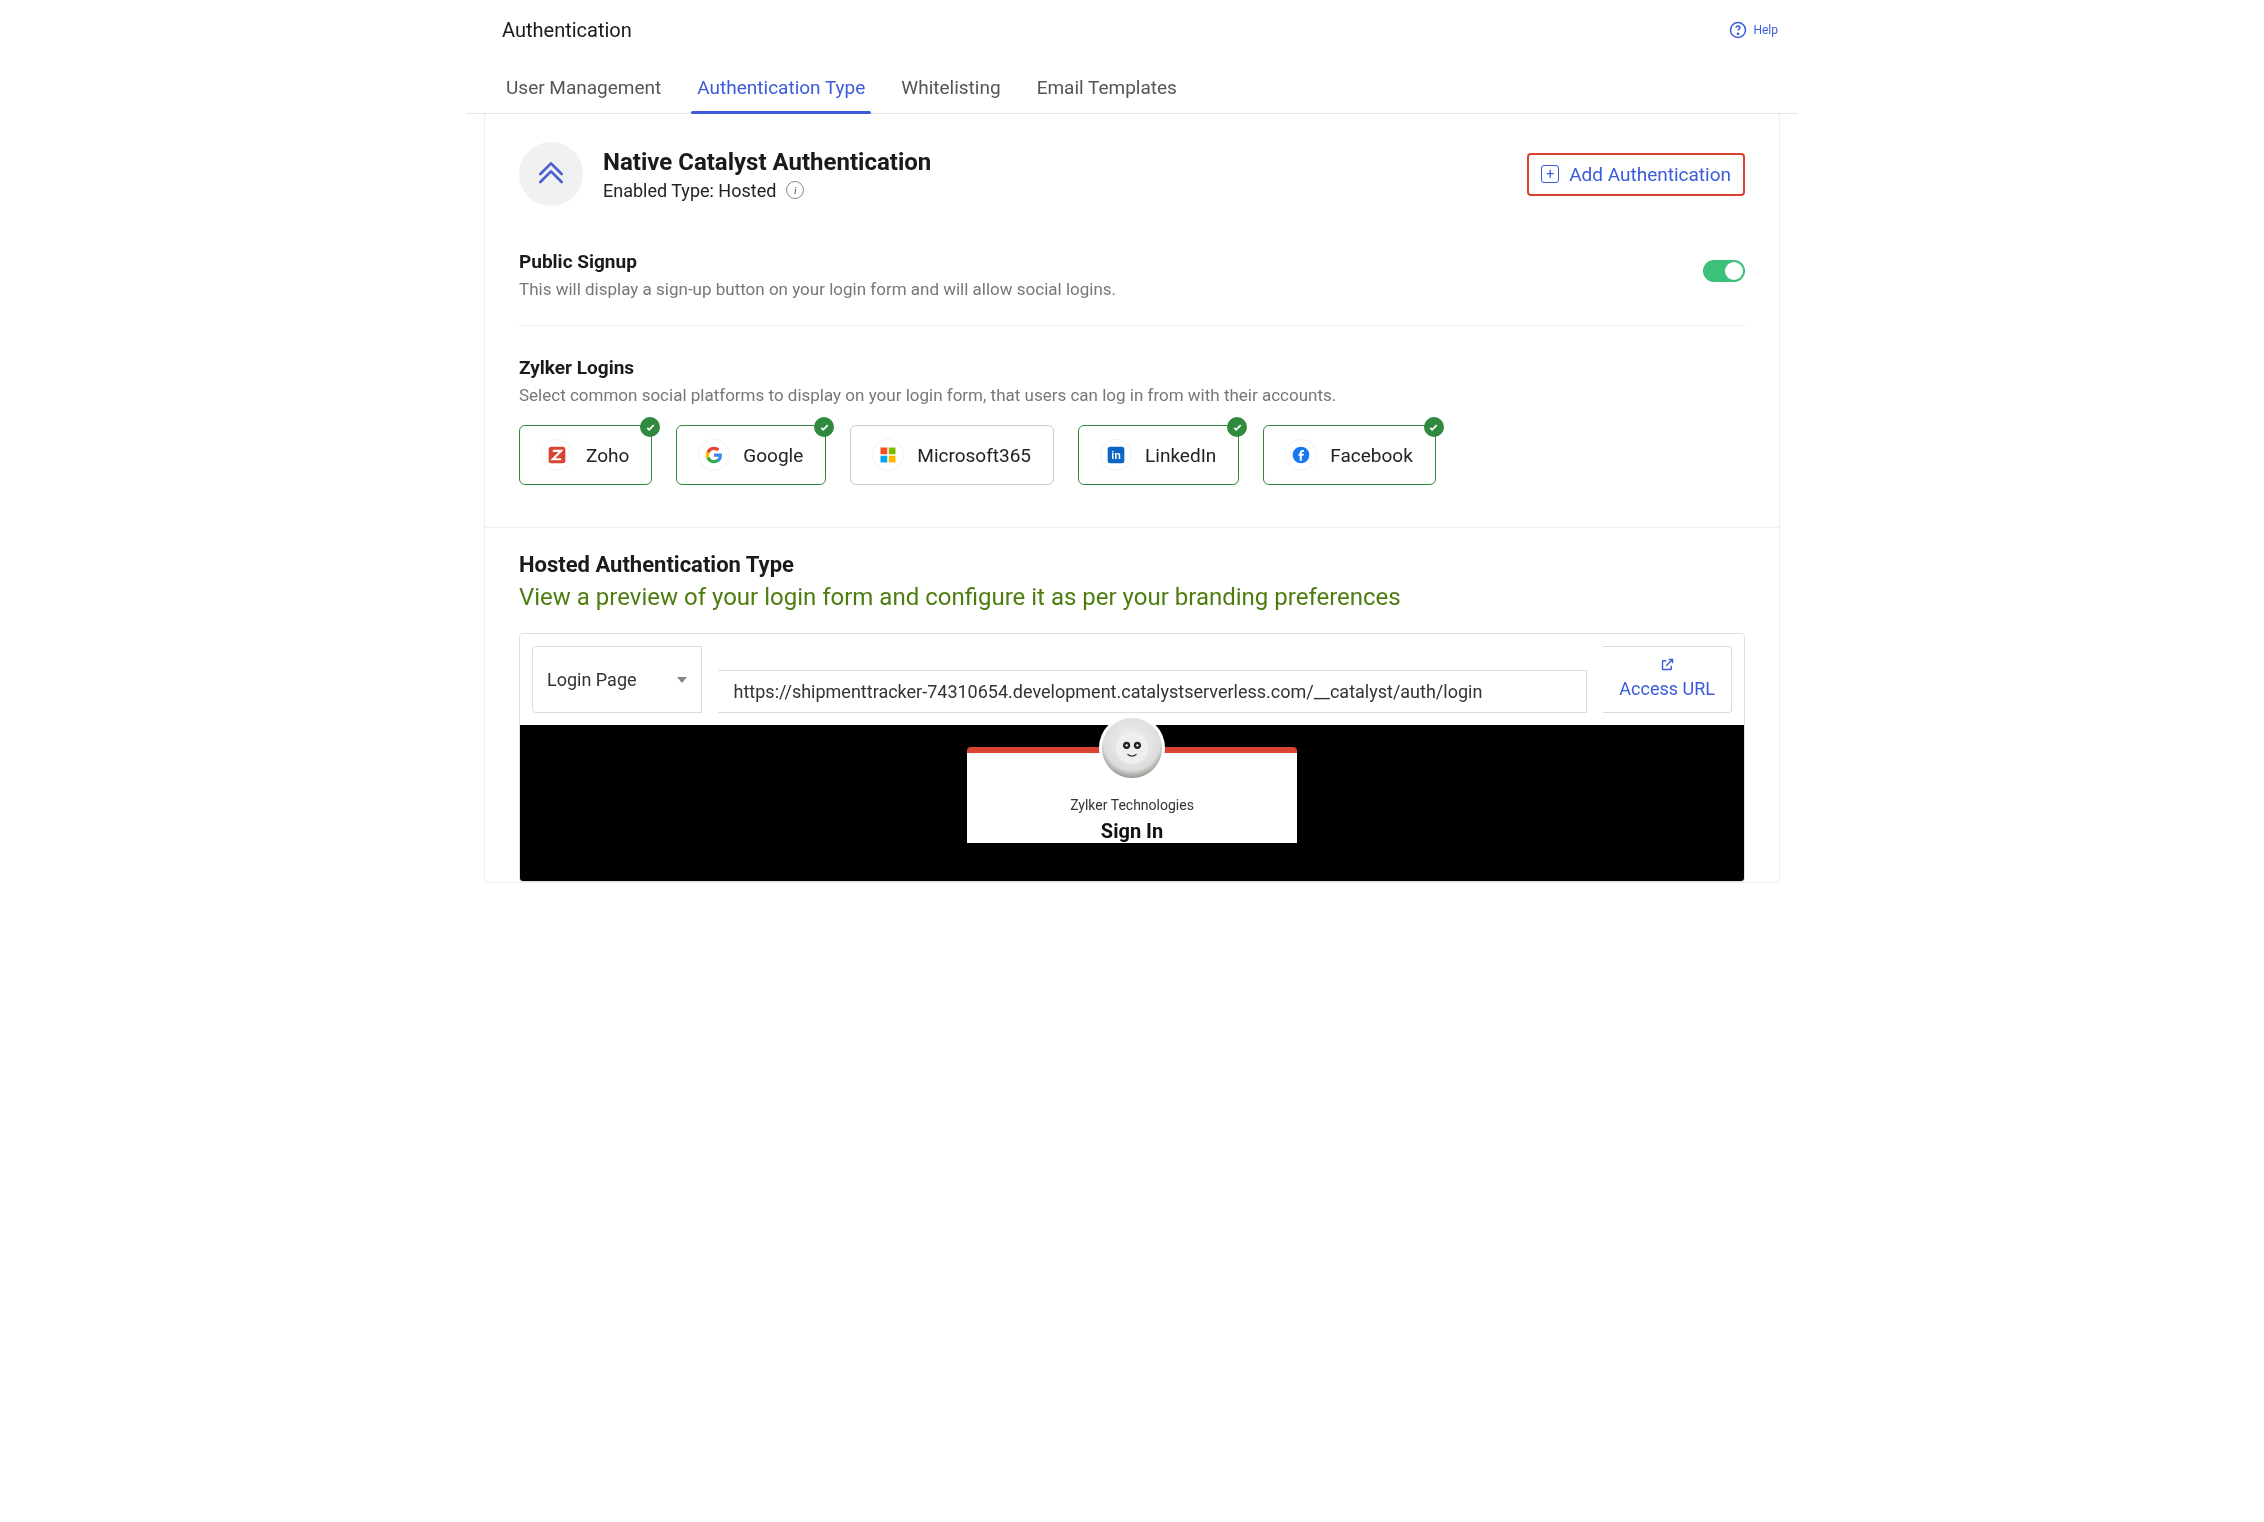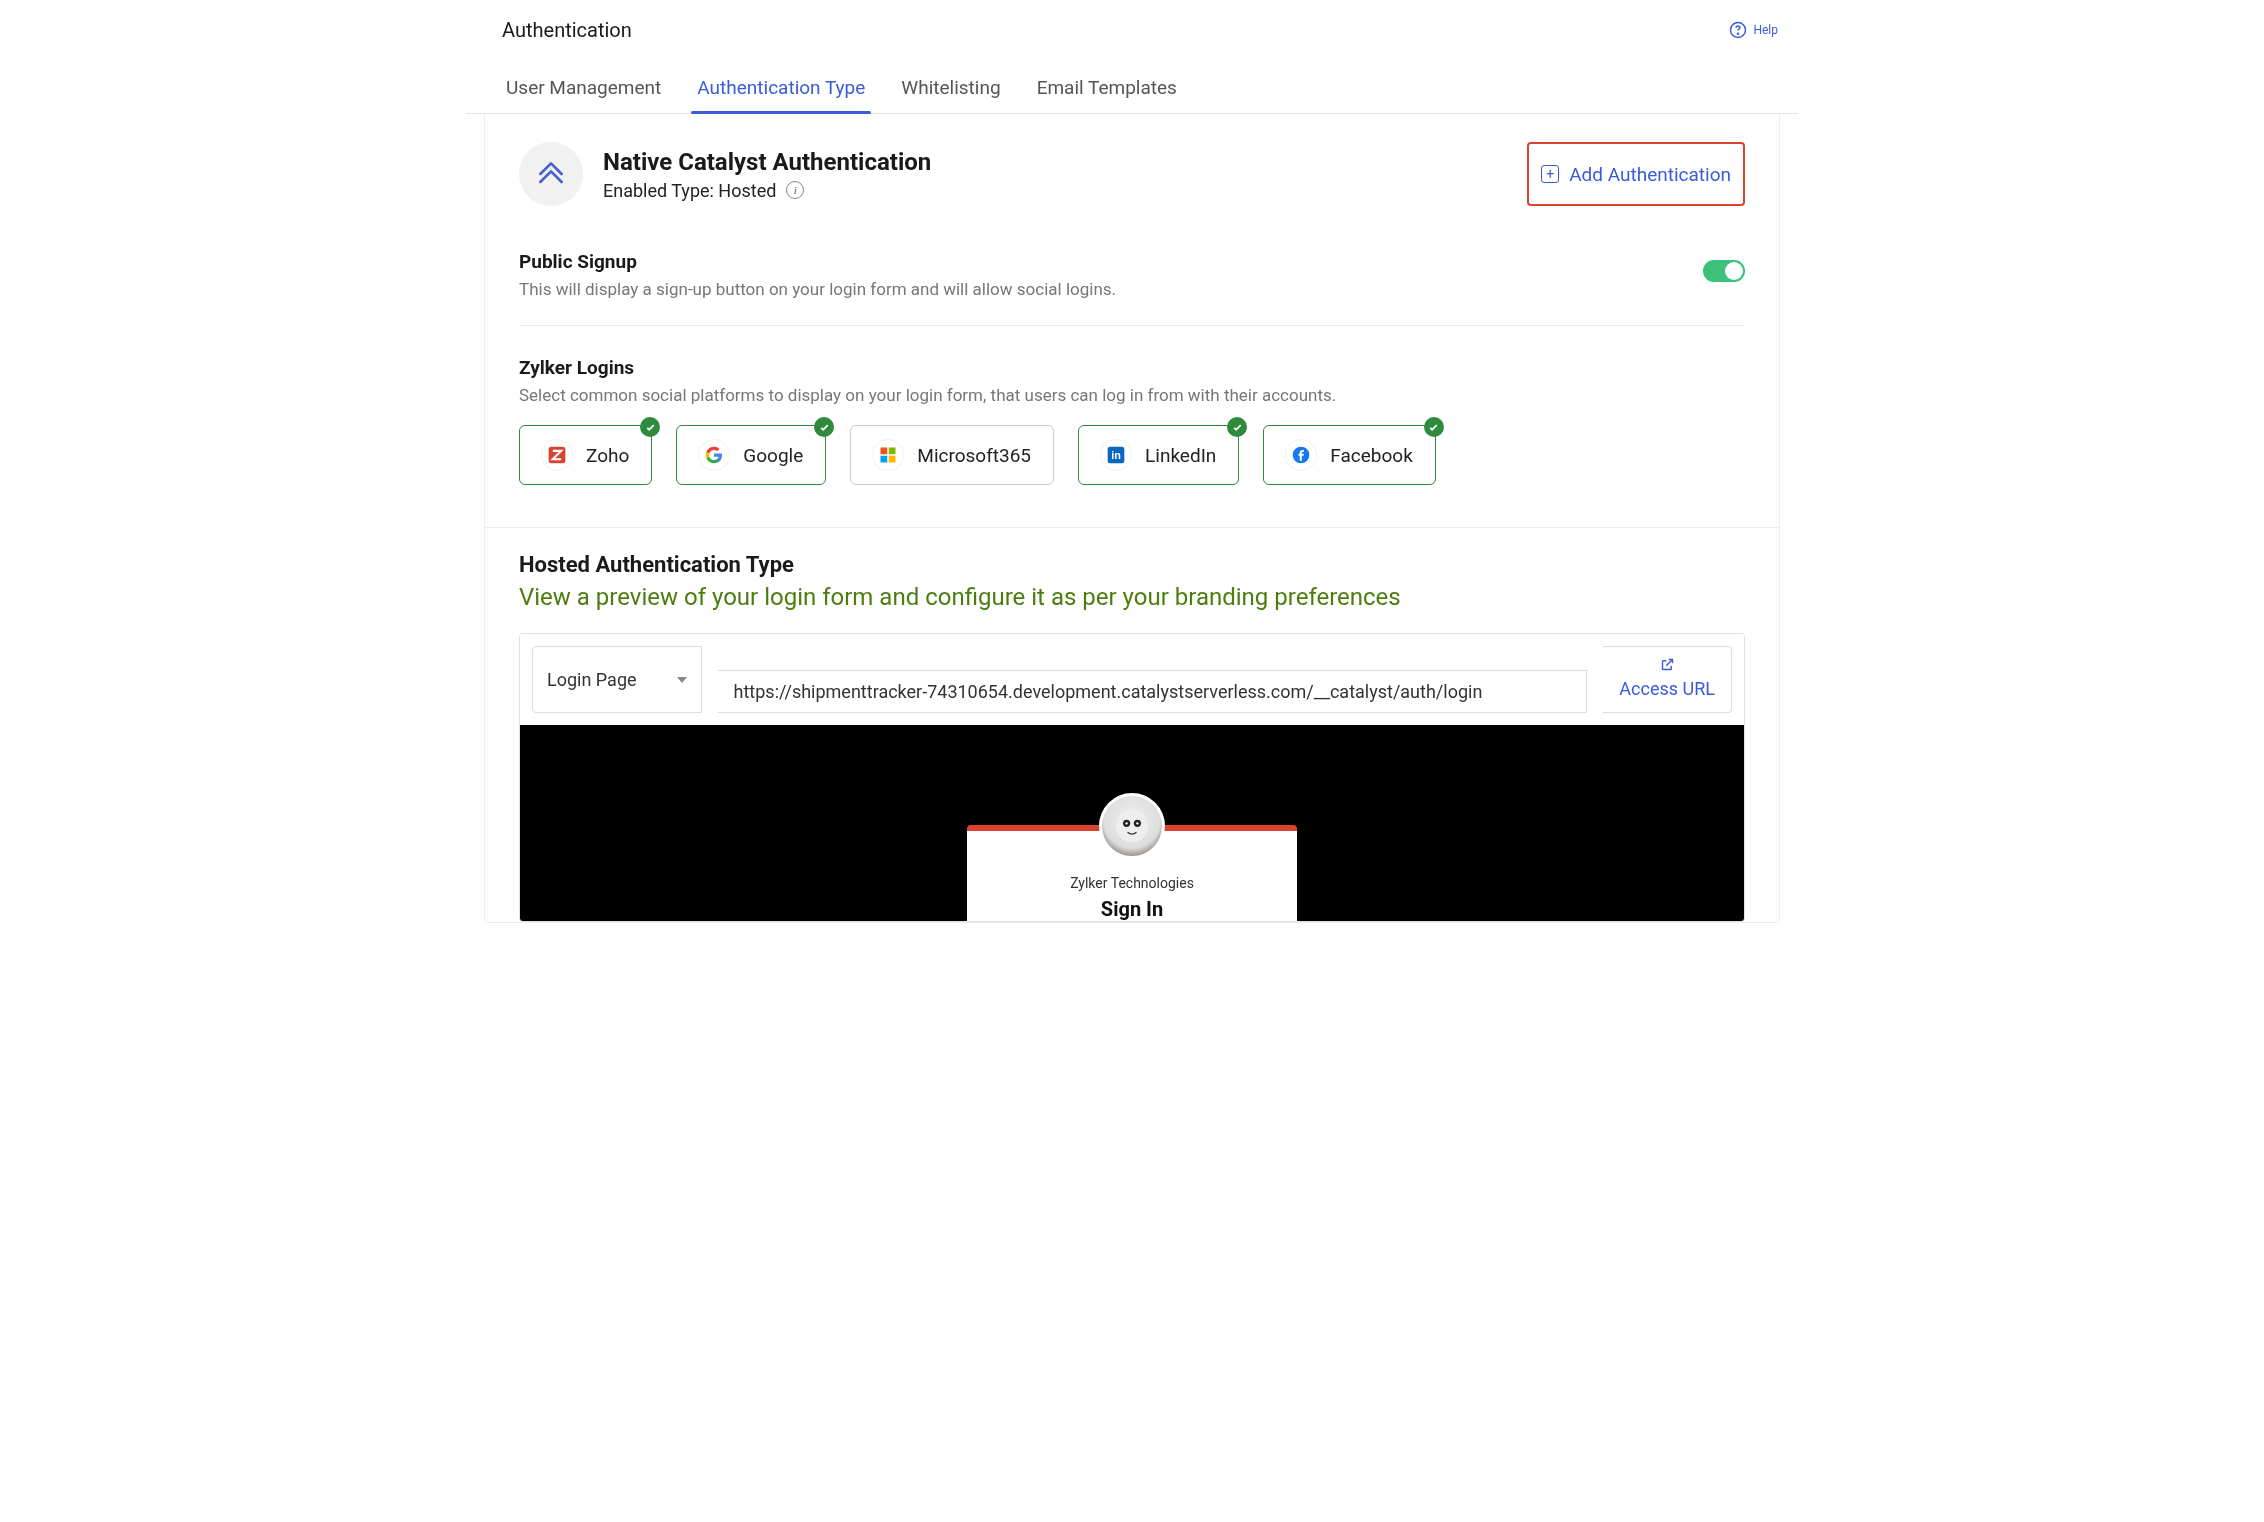--- a/index.html
+++ b/index.html
@@ -62,20 +62,21 @@
     margin: 0 18px;
     border: 1px solid #eee;
     border-top: none;
     border-radius: 0 0 4px 4px;
     padding: 28px 34px 0 34px;
     background: #fff;
   }
   .card-header {
     display: flex;
     justify-content: space-between;
+    align-items: center;
     margin-bottom: 44px;
   }
   .card-header-left {
     display: flex;
     align-items: center;
     gap: 20px;
   }
   .card-icon {
     width: 64px; height: 64px;
     border-radius: 50%;
@@ -271,24 +272,24 @@
     border-left: none;
     border-radius: 0 4px 4px 0;
     color: #3b5bdb;
     font-size: 18px;
     cursor: pointer;
     flex-direction: column;
   }
   .access-url svg { width: 15px; height: 15px; }
   .preview-body {
     background: #000;
-    height: 196px;
+    height: 156px;
     display: flex;
     justify-content: center;
-    align-items: flex-end;
+    align-items: flex-start;
     padding-top: 22px;
     position: relative;
   }
   .login-card {
     width: 330px;
     background: #fff;
     border-top: 6px solid #d9432f;
     border-radius: 4px 4px 0 0;
     position: relative;
     padding: 44px 20px 0 20px;

